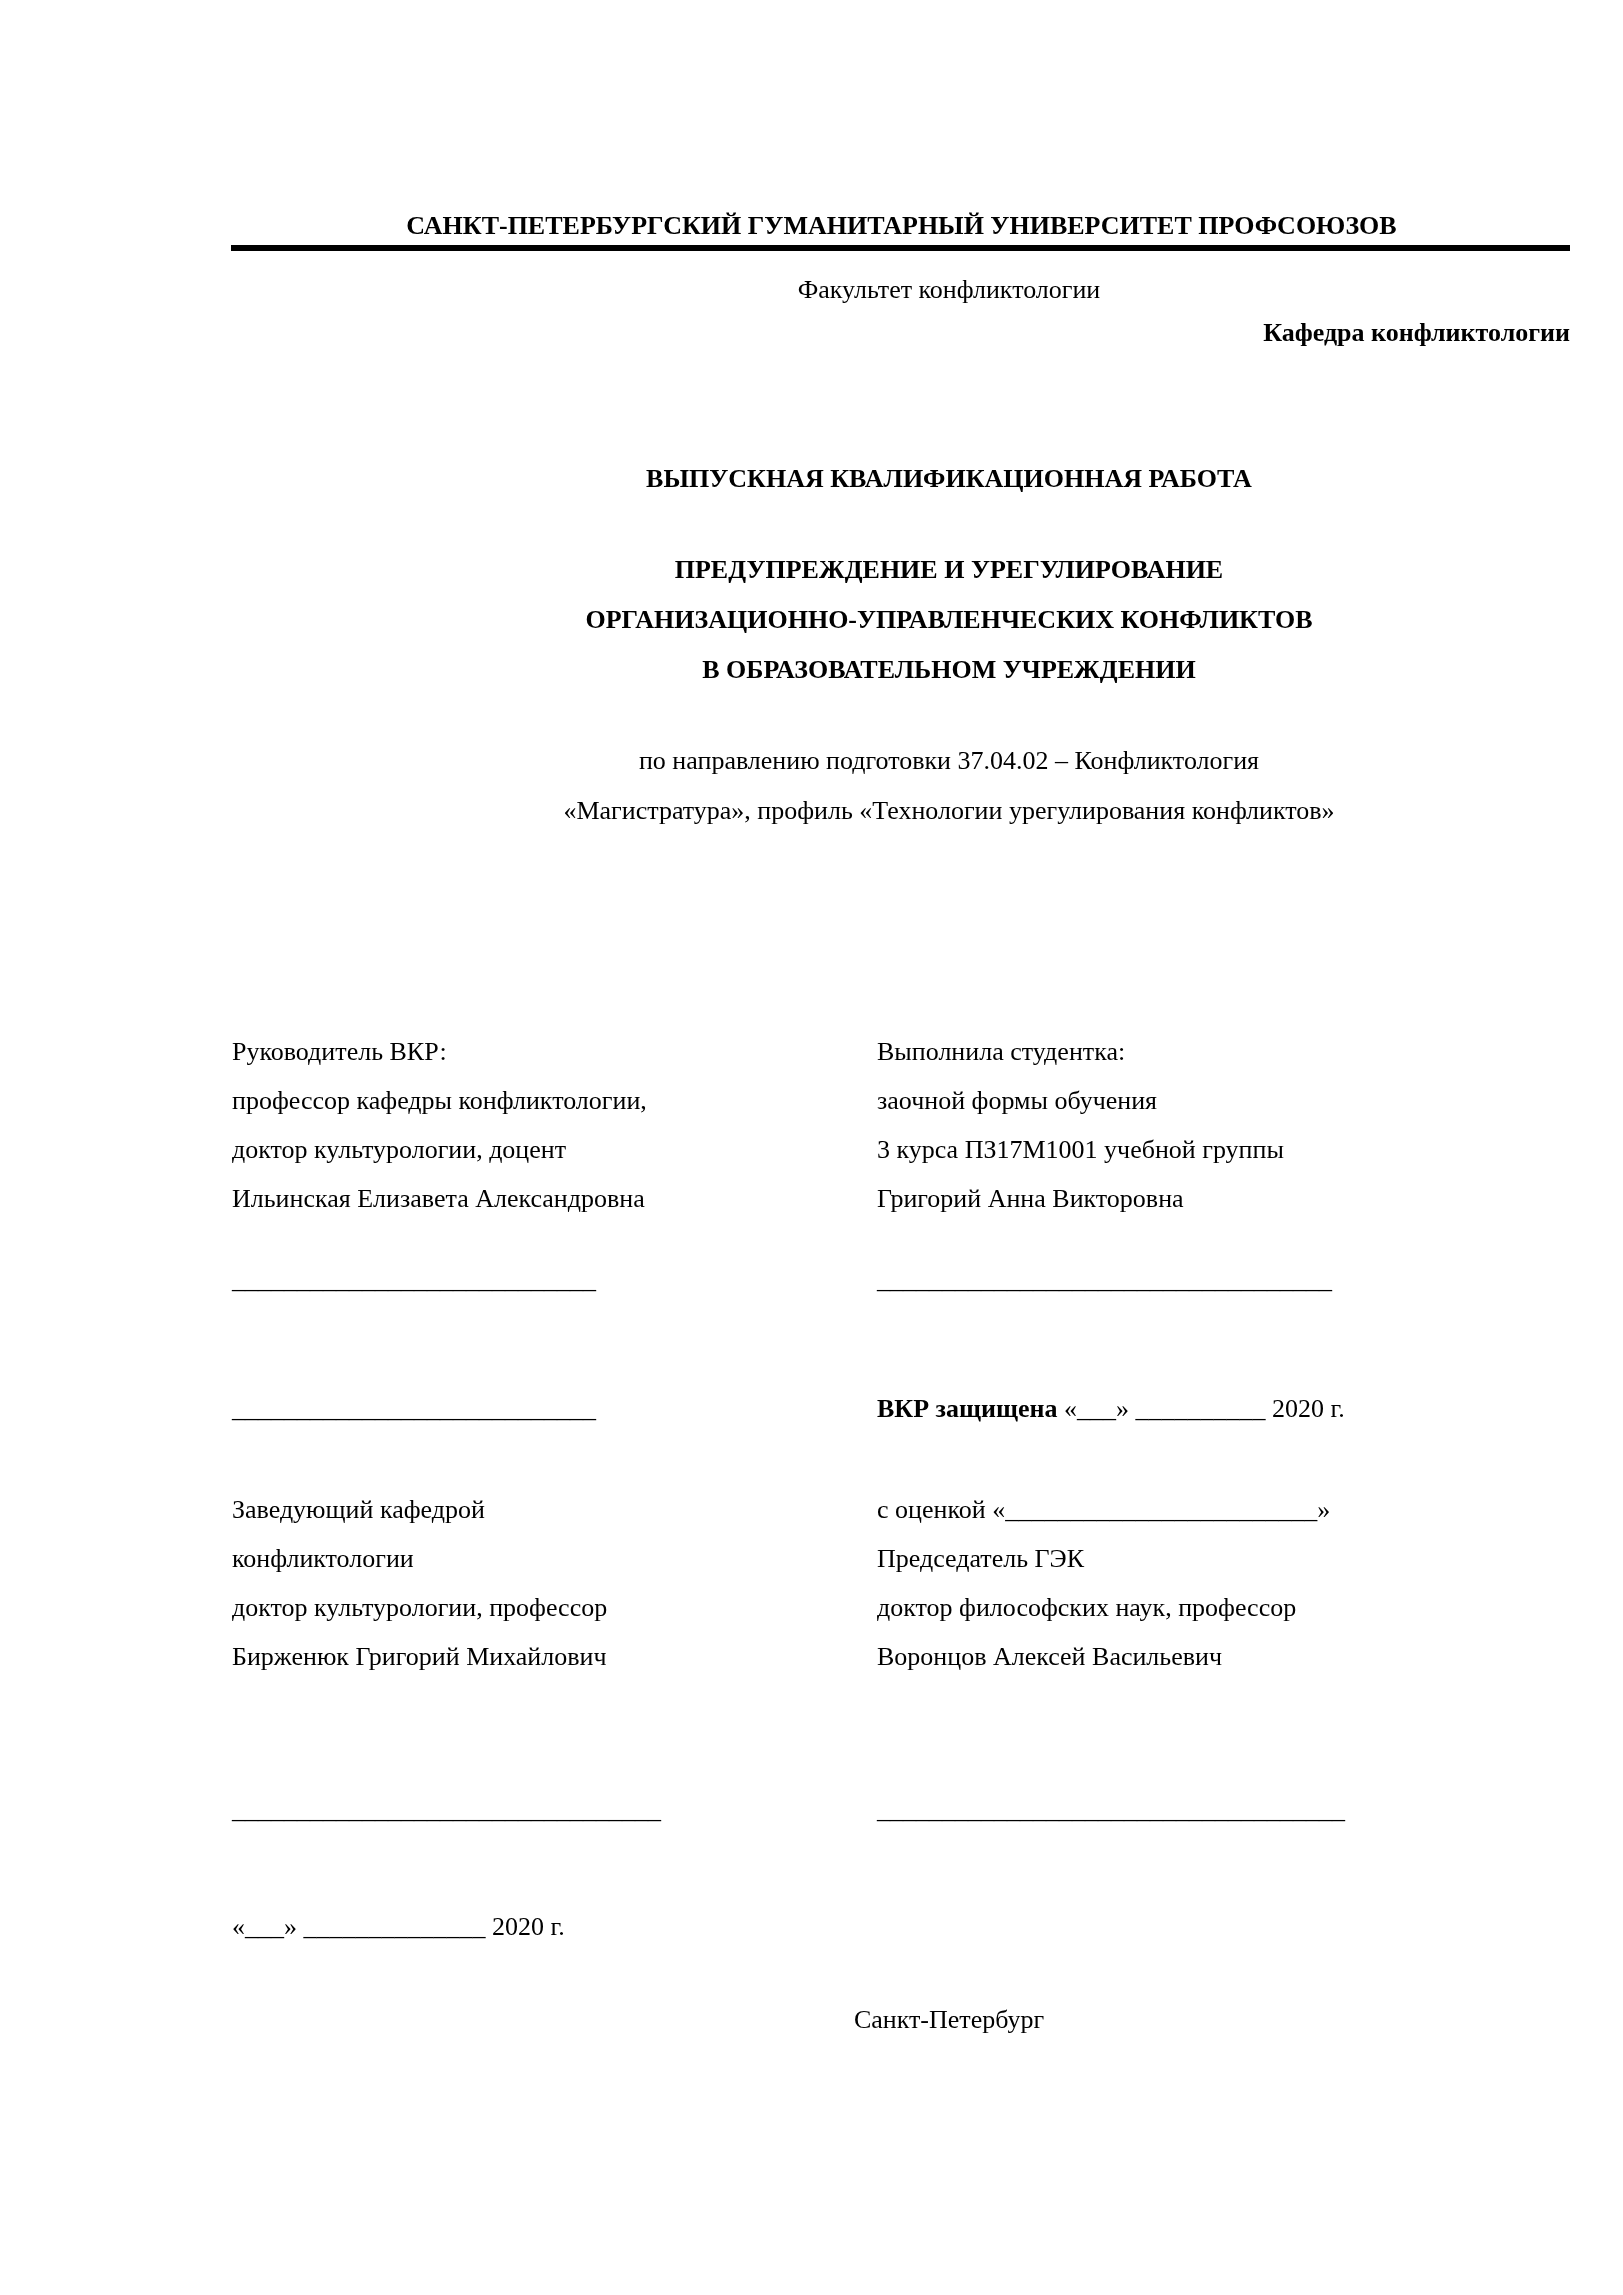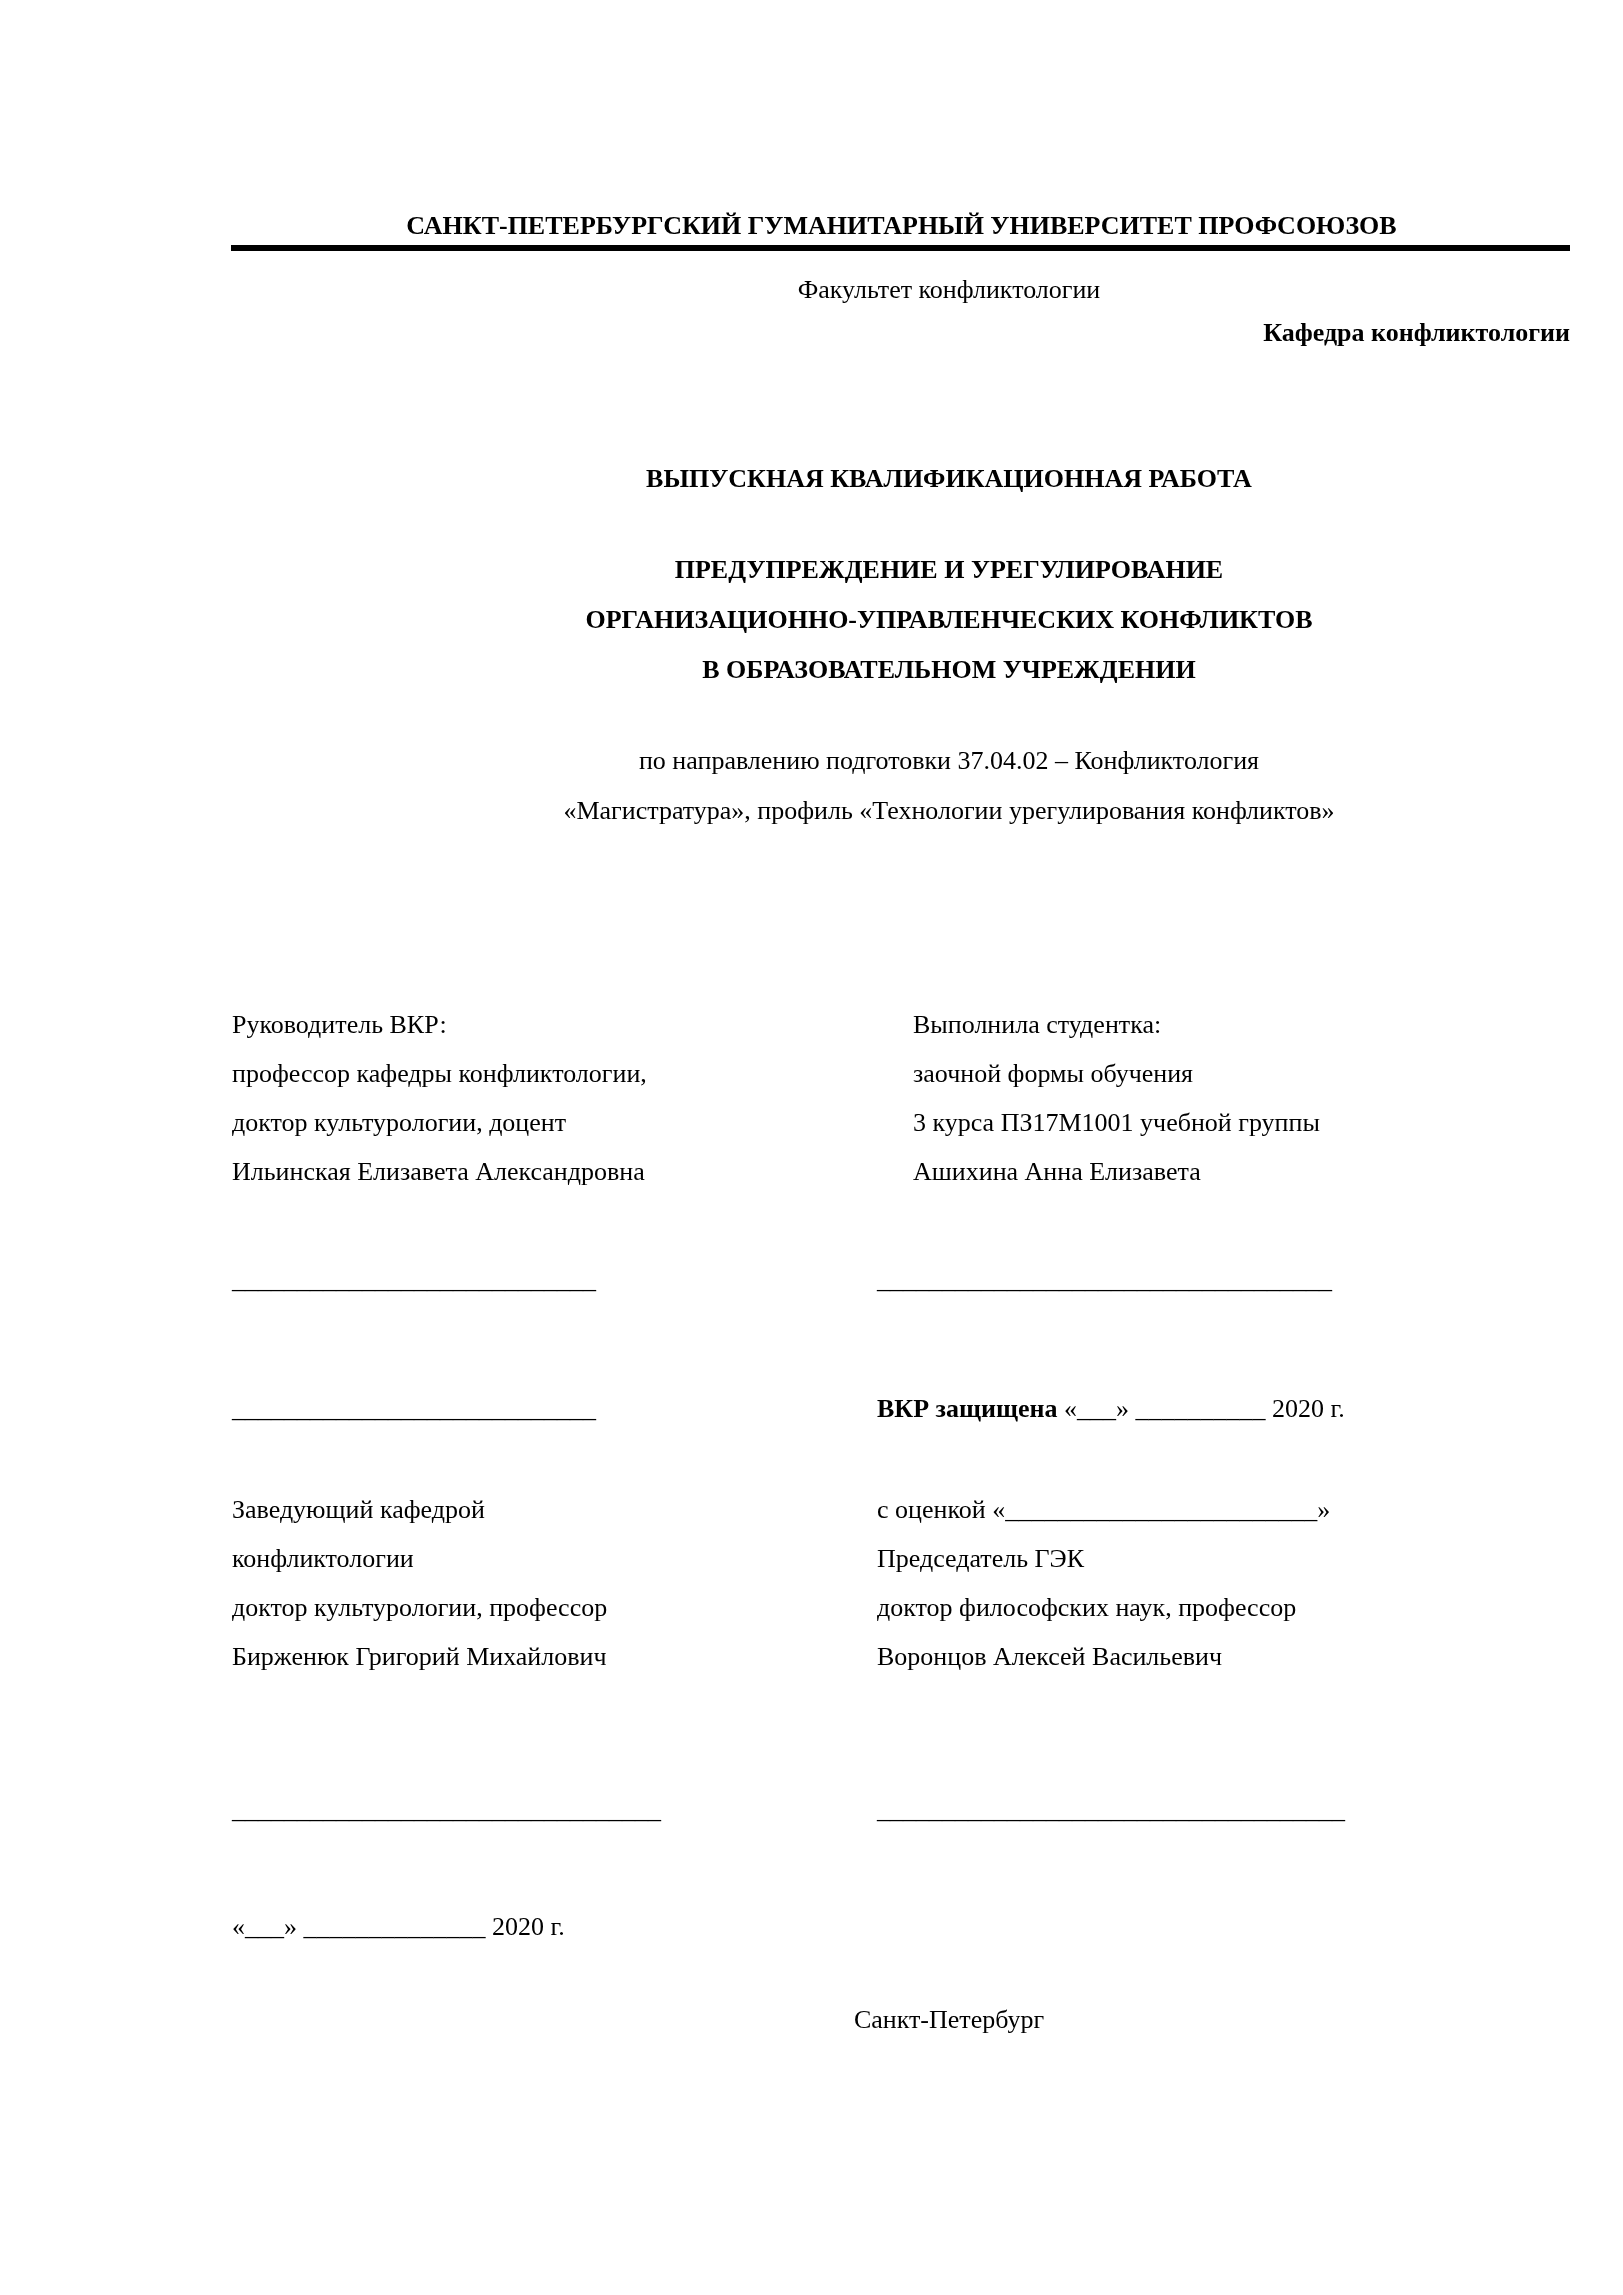--- a/index.html
+++ b/index.html
@@ -44,32 +44,32 @@
     <div>ПРЕДУПРЕЖДЕНИЕ И УРЕГУЛИРОВАНИЕ</div>
     <div>ОРГАНИЗАЦИОННО-УПРАВЛЕНЧЕСКИХ КОНФЛИКТОВ</div>
     <div>В ОБРАЗОВАТЕЛЬНОМ УЧРЕЖДЕНИИ</div>
   </div>
 
   <div class="abs centered-block program-lines" style="top:736px;">
     <div>по направлению подготовки 37.04.02 – Конфликтология</div>
     <div>«Магистратура», профиль «Технологии урегулирования конфликтов»</div>
   </div>
 
-  <div class="abs cols" style="top:1000px;gap:36px;">
+  <div class="abs cols" style="top:1027px;">
     <div class="col-l">
       <div>Руководитель ВКР:</div>
       <div>профессор кафедры конфликтологии,</div>
       <div>доктор культурологии, доцент</div>
       <div>Ильинская Елизавета Александровна</div>
     </div>
     <div class="col-r">
       <div>Выполнила студентка:</div>
       <div>заочной формы обучения</div>
       <div>3 курса ПЗ17М1001 учебной группы</div>
-      <div>Ашихина Анна Елизавета</div>
+      <div>Григорий Анна Викторовна</div>
     </div>
   </div>
 
   <div class="abs cols" style="top:1255px;">
     <div class="col-l">____________________________</div>
     <div class="col-r">___________________________________</div>
   </div>
 
   <div class="abs cols" style="top:1384px;">
     <div class="col-l">____________________________</div>

